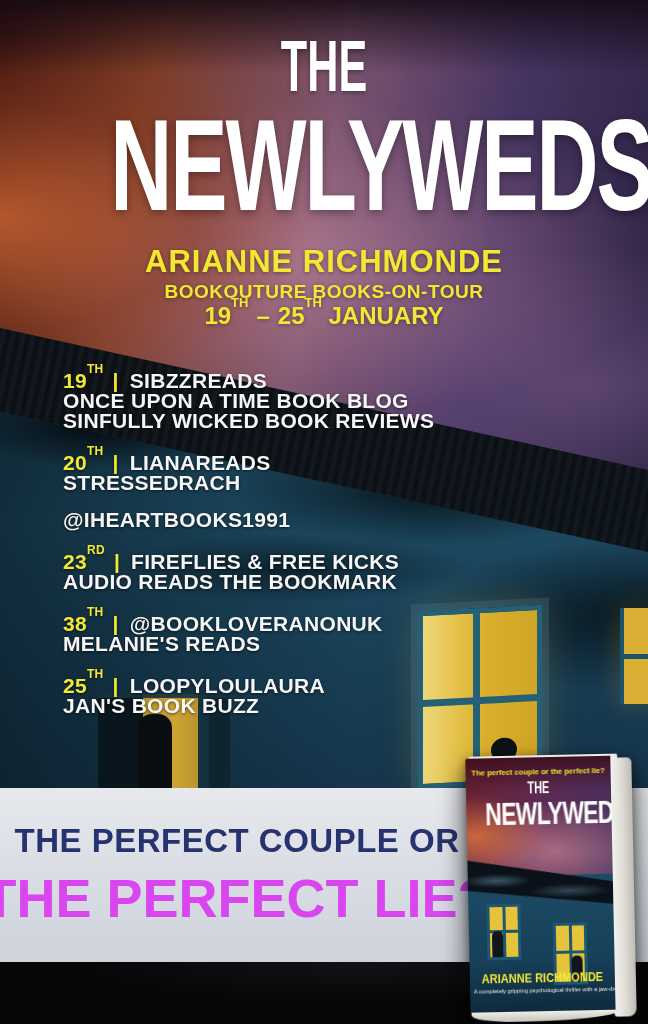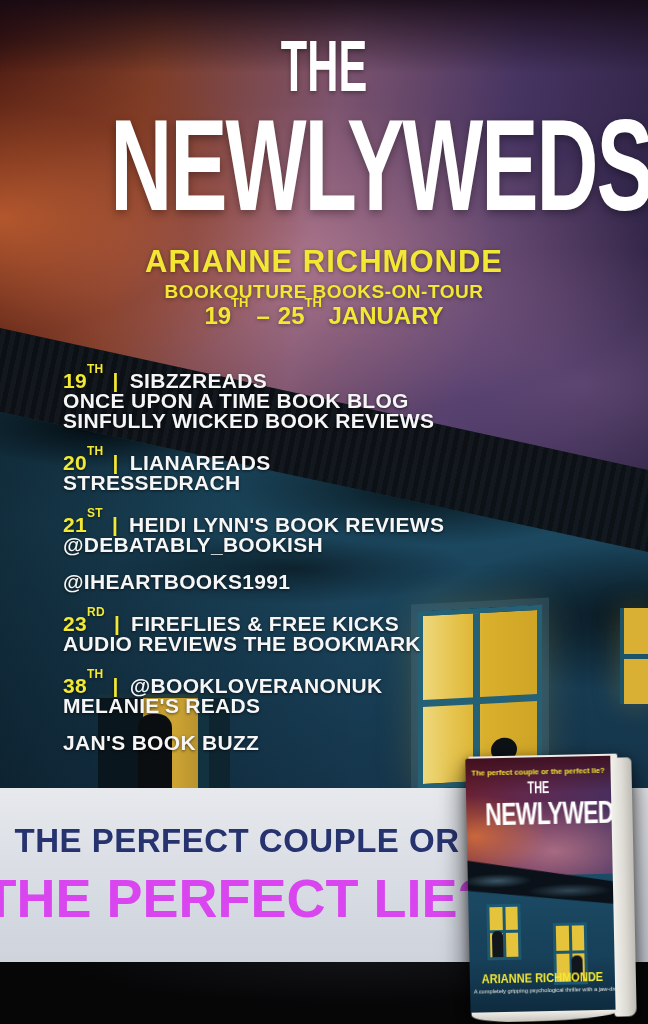--- a/index.html
+++ b/index.html
@@ -200,40 +200,37 @@
       <div class="line"><span class="day">19</span><sup class="ord">TH</sup><span class="pipe">|</span><span>SIBZZREADS</span></div>
       <div class="line">ONCE UPON A TIME BOOK BLOG</div>
       <div class="line">SINFULLY WICKED BOOK REVIEWS</div>
     </div>
 
     <div class="blk">
       <div class="line"><span class="day">20</span><sup class="ord">TH</sup><span class="pipe">|</span><span>LIANAREADS</span></div>
       <div class="line">STRESSEDRACH</div>
     </div>
 
-    <div class="blk">
-      <div class="line"><span class="day">21</span><sup class="ord">ST</sup><span class="pipe">|</span><span>HEIDI LYNN'S BOOK REVIEWS</span></div>
-      <div class="line">@DEBATABLY_BOOKISH</div>
-    </div>
 
     <div class="blk">
       <div class="line">@IHEARTBOOKS1991</div>
     </div>
 
     <div class="blk">
       <div class="line"><span class="day">23</span><sup class="ord">RD</sup><span class="pipe">|</span><span>FIREFLIES &amp; FREE KICKS</span></div>
-      <div class="line">AUDIO REVIEWS THE BOOKMARK</div>
+      <div class="line">AUDIO READS THE BOOKMARK</div>
     </div>
 
     <div class="blk">
       <div class="line"><span class="day">38</span><sup class="ord">TH</sup><span class="pipe">|</span><span>@BOOKLOVERANONUK</span></div>
       <div class="line">MELANIE'S READS</div>
     </div>
 
     <div class="blk">
+      <div class="line"><span class="day">25</span><sup class="ord">TH</sup><span class="pipe">|</span><span>LOOPYLOULAURA</span></div>
       <div class="line">JAN'S BOOK BUZZ</div>
     </div>
 
   </div>
 
   <div class="band"></div>
   <div class="floor"></div>
   <div class="banner">
     <div class="l1">THE PERFECT COUPLE OR</div>
     <div class="l2">THE PERFECT LIE?</div>

